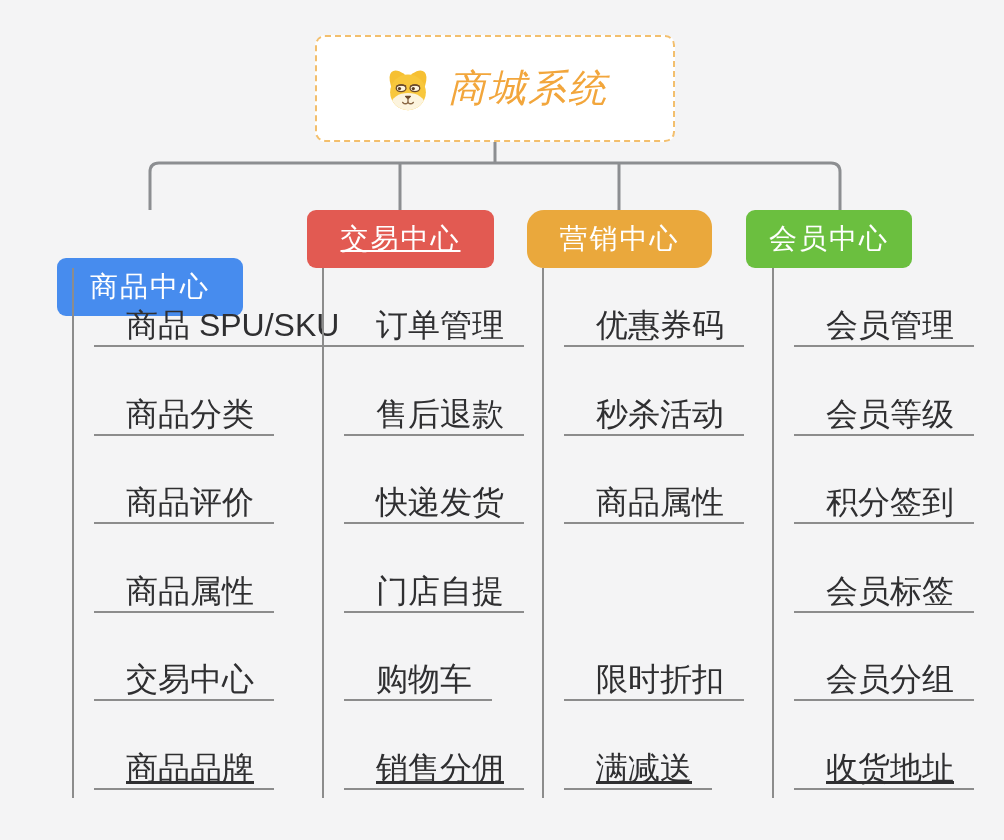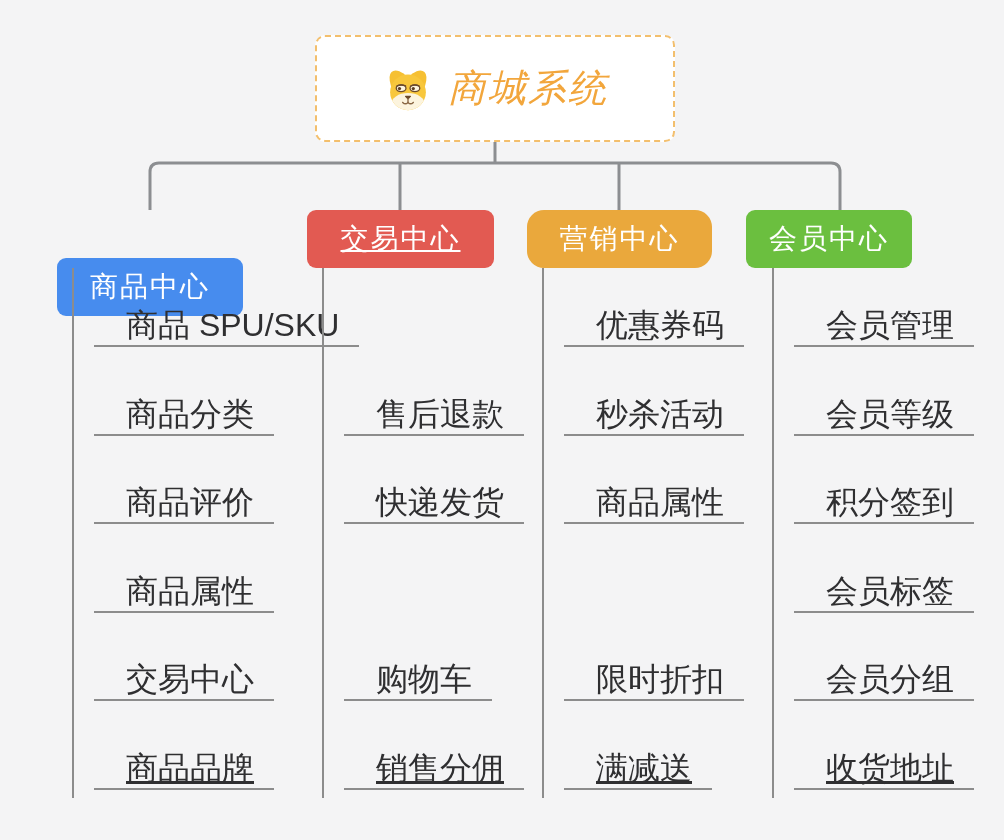--- a/index.html
+++ b/index.html
@@ -144,22 +144,24 @@
     <div class="leaf r0">商品 SPU/SKU</div>
     <div class="leaf r1">商品分类</div>
     <div class="leaf r2">商品评价</div>
     <div class="leaf r3">商品属性</div>
     <div class="leaf r4">交易中心</div>
     <div class="leaf r5">商品品牌</div>
   </div>
 
   <div class="branch-col c1">
     <div class="vline"></div>
+    <div class="leaf r0">订单管理</div>
     <div class="leaf r1">售后退款</div>
     <div class="leaf r2">快递发货</div>
+    <div class="leaf r3">门店自提</div>
     <div class="leaf r4">购物车</div>
     <div class="leaf r5">销售分佣</div>
   </div>
 
   <div class="branch-col c2">
     <div class="vline"></div>
     <div class="leaf r0">优惠券码</div>
     <div class="leaf r1">秒杀活动</div>
     <div class="leaf r2">商品属性</div>
     <div class="leaf r4">限时折扣</div>

